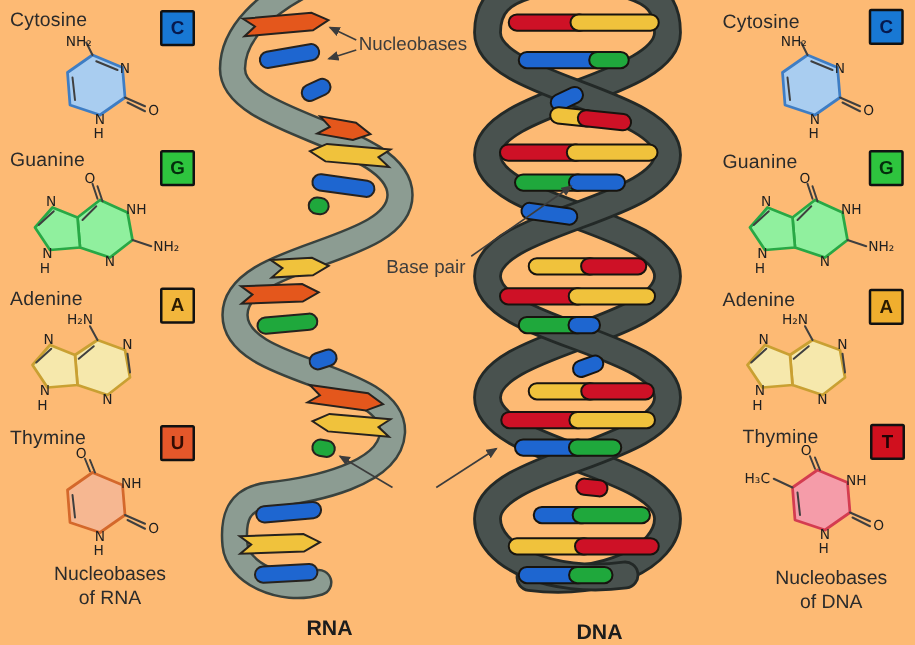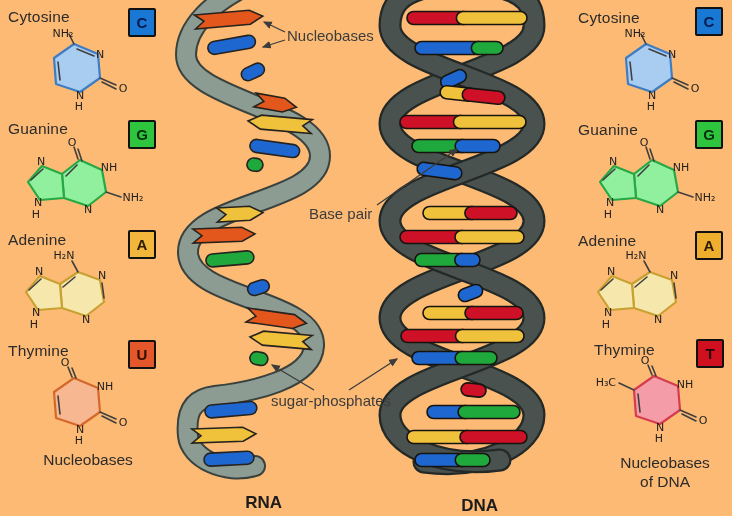--- a/index.html
+++ b/index.html
@@ -238,20 +238,21 @@
       <line x1="44" y1="56" x2="42" y2="38" stroke="#3f3f3f" stroke-width="1.6" stroke-linecap="round"></line>
       <text x="49" y="8" text-anchor="middle">O</text>
       <text x="89" y="32" text-anchor="middle">NH</text>
       <text x="107" y="68" text-anchor="middle">O</text>
       <text x="64" y="75" text-anchor="middle">N</text>
       <text x="63" y="86" text-anchor="middle">H</text>
     </svg>
 
   <div class="abs overlay caption" style="left:18px;top:450px">
     <div>Nucleobases</div>
+    <div>of RNA</div>
   </div>
 
   <div class="abs overlay base-label" style="left:578px;top:9px">Cytosine</div>
   <div class="abs overlay badge" style="left: 695px; top: 7px; background-color: rgb(24, 120, 212); color: rgb(7, 26, 78);">C</div>
   <svg class="abs mol" style="left:588px;top:28px" width="140" height="88">
       <polygon points="58,16 82,26 84,50 64,64 40,56 38,30" fill="#A9CDF0" stroke="#3E7DC4" stroke-width="2.2" stroke-linejoin="round"></polygon>
       <line x1="58" y1="16" x2="53" y2="6" stroke="#3f3f3f" stroke-width="1.6" stroke-linecap="round"></line>
       <line x1="84" y1="50" x2="100" y2="57" stroke="#3f3f3f" stroke-width="1.6" stroke-linecap="round"></line>
       <line x1="86" y1="54" x2="100" y2="61" stroke="#3f3f3f" stroke-width="1.6" stroke-linecap="round"></line>
       <line x1="44" y1="52" x2="42" y2="34" stroke="#3f3f3f" stroke-width="1.6" stroke-linecap="round"></line>
@@ -318,19 +319,18 @@
     </svg>
 
   <div class="abs overlay caption" style="left:595px;top:453px">
     <div>Nucleobases</div>
     <div>of DNA</div>
   </div>
 
   <div class="abs overlay annot" style="left:287px;top:27px">Nucleobases</div>
   <div class="abs overlay annot" style="left:309px;top:205px">Base pair</div>
   <div class="abs overlay annot annot-center" style="left:260px;top:392px">
-    <div>sugar-phosphates</div>
   </div>
 
   <div class="abs overlay helix-caption" style="left:222px;top:493px">RNA</div>
   <div class="abs overlay helix-caption" style="left:438px;top:496px">DNA</div>
 
 </div>
 
 </body></html>

